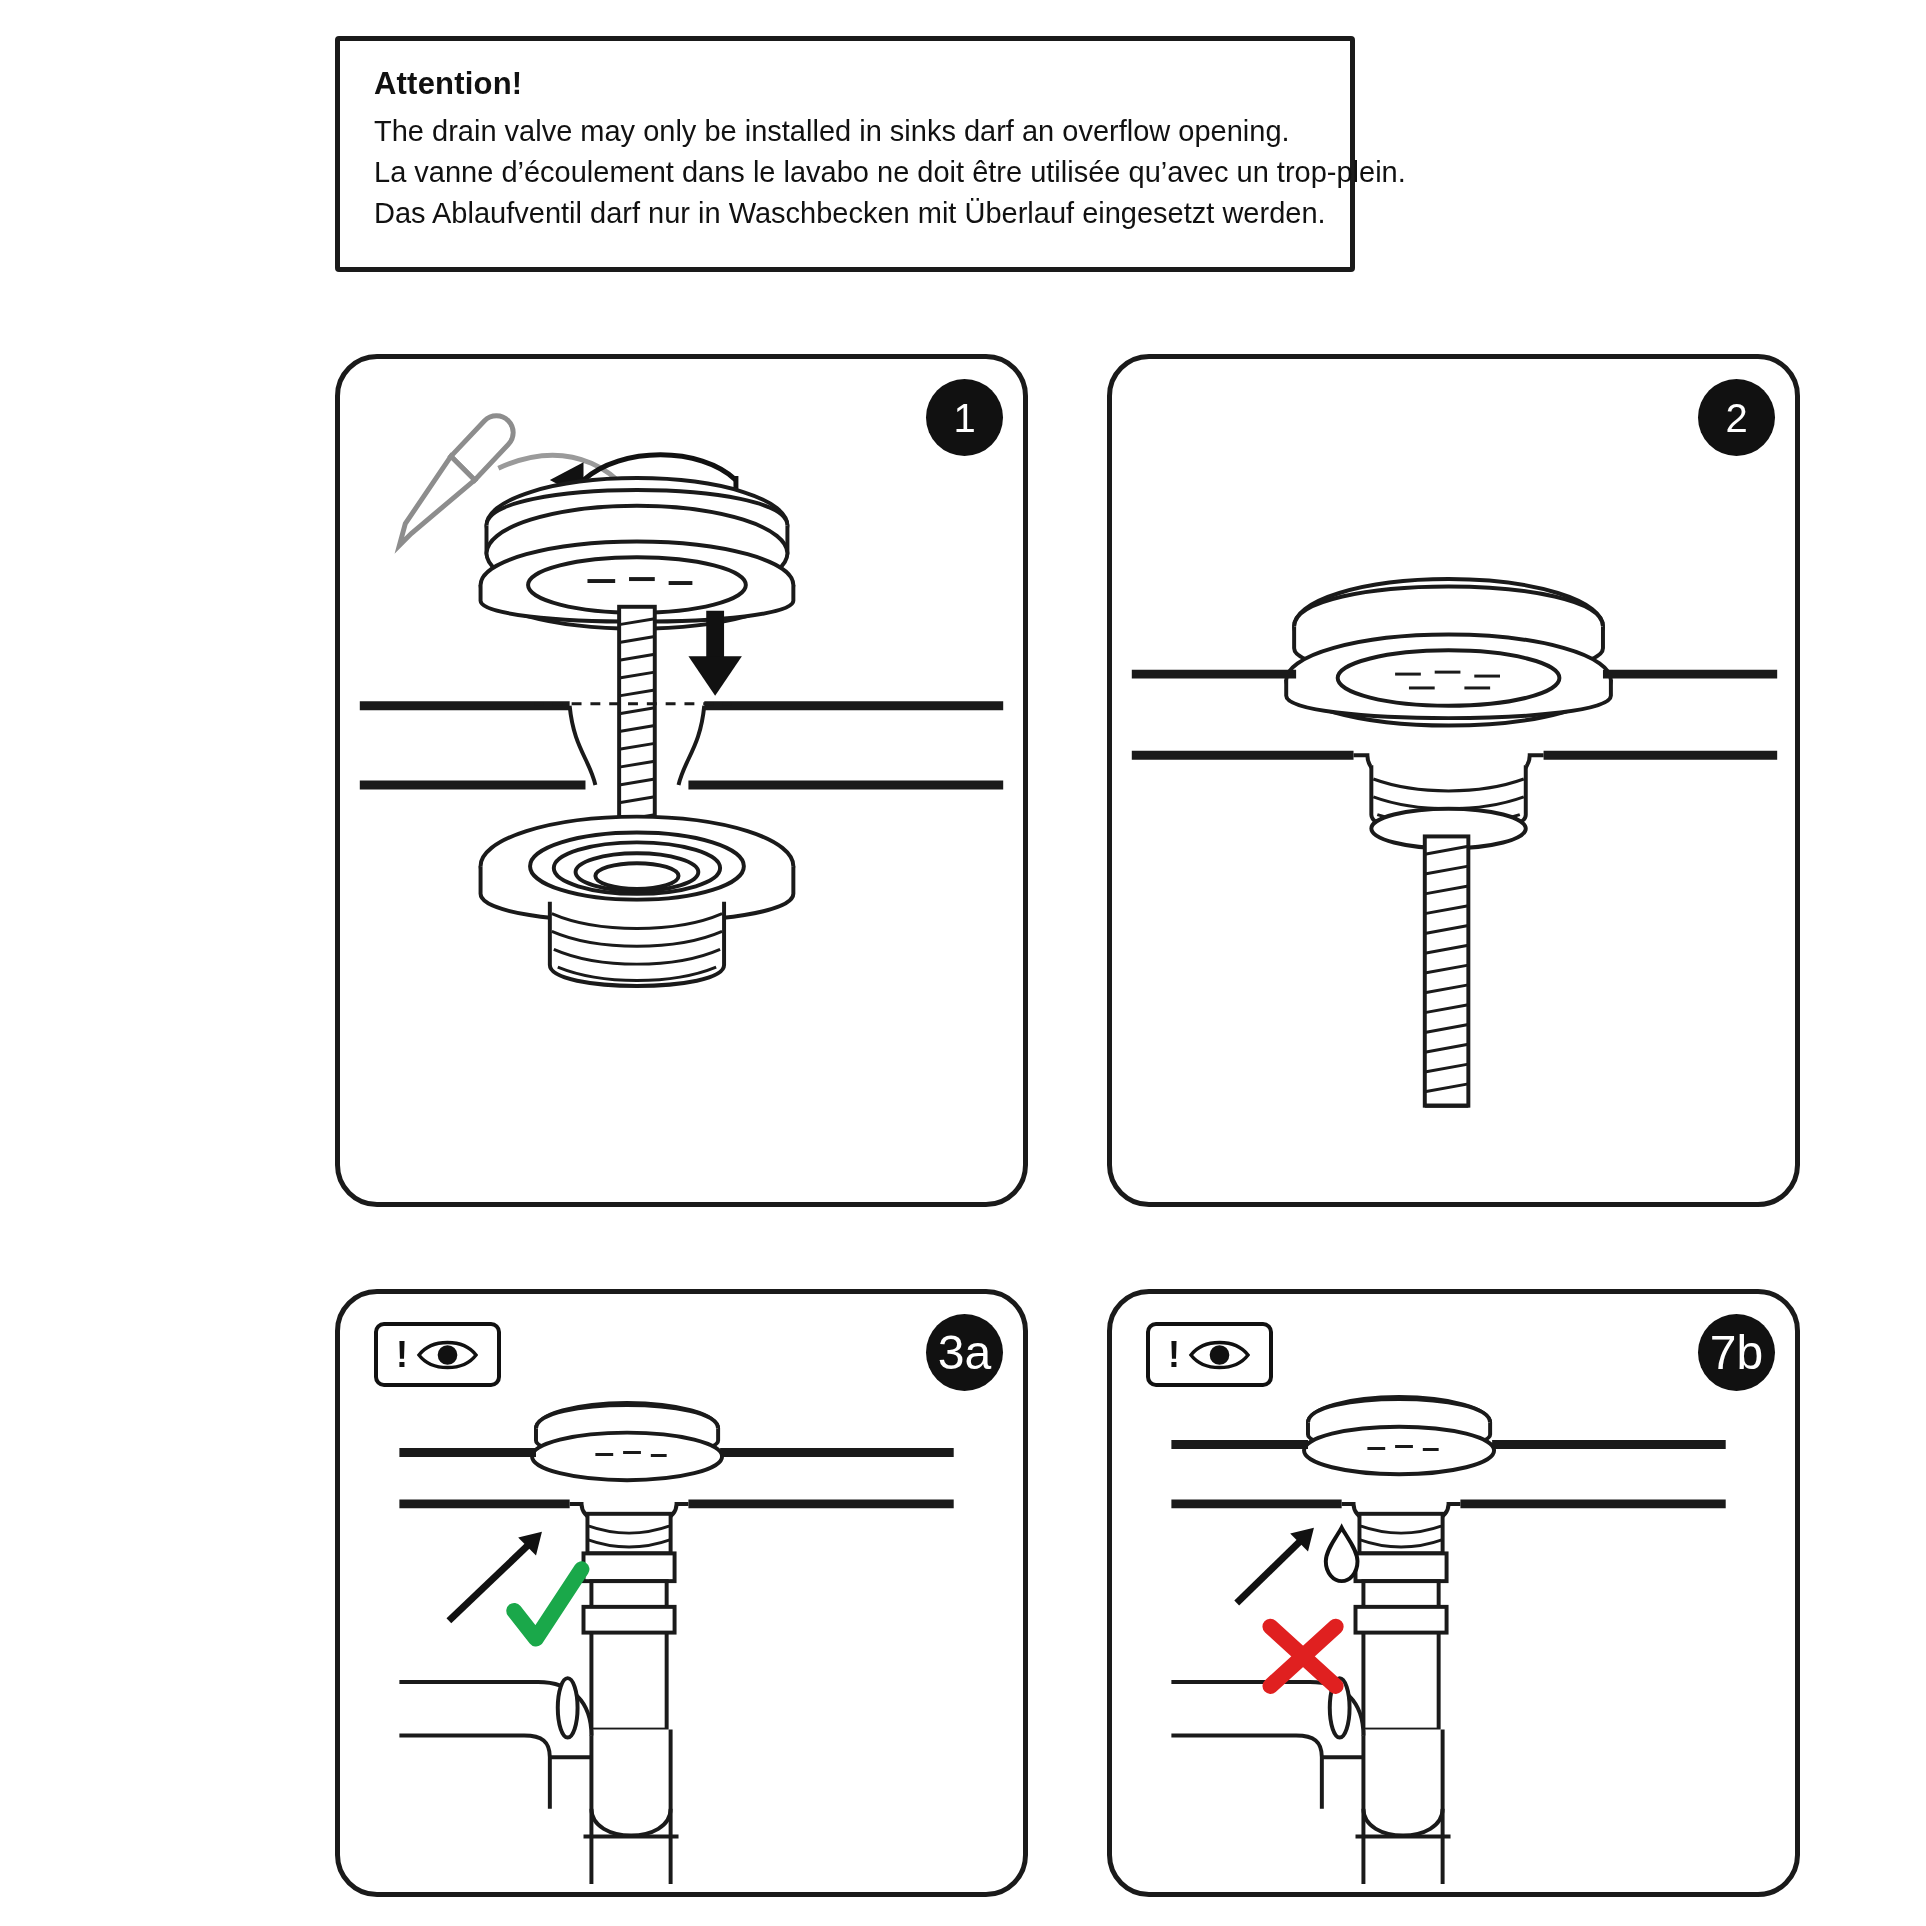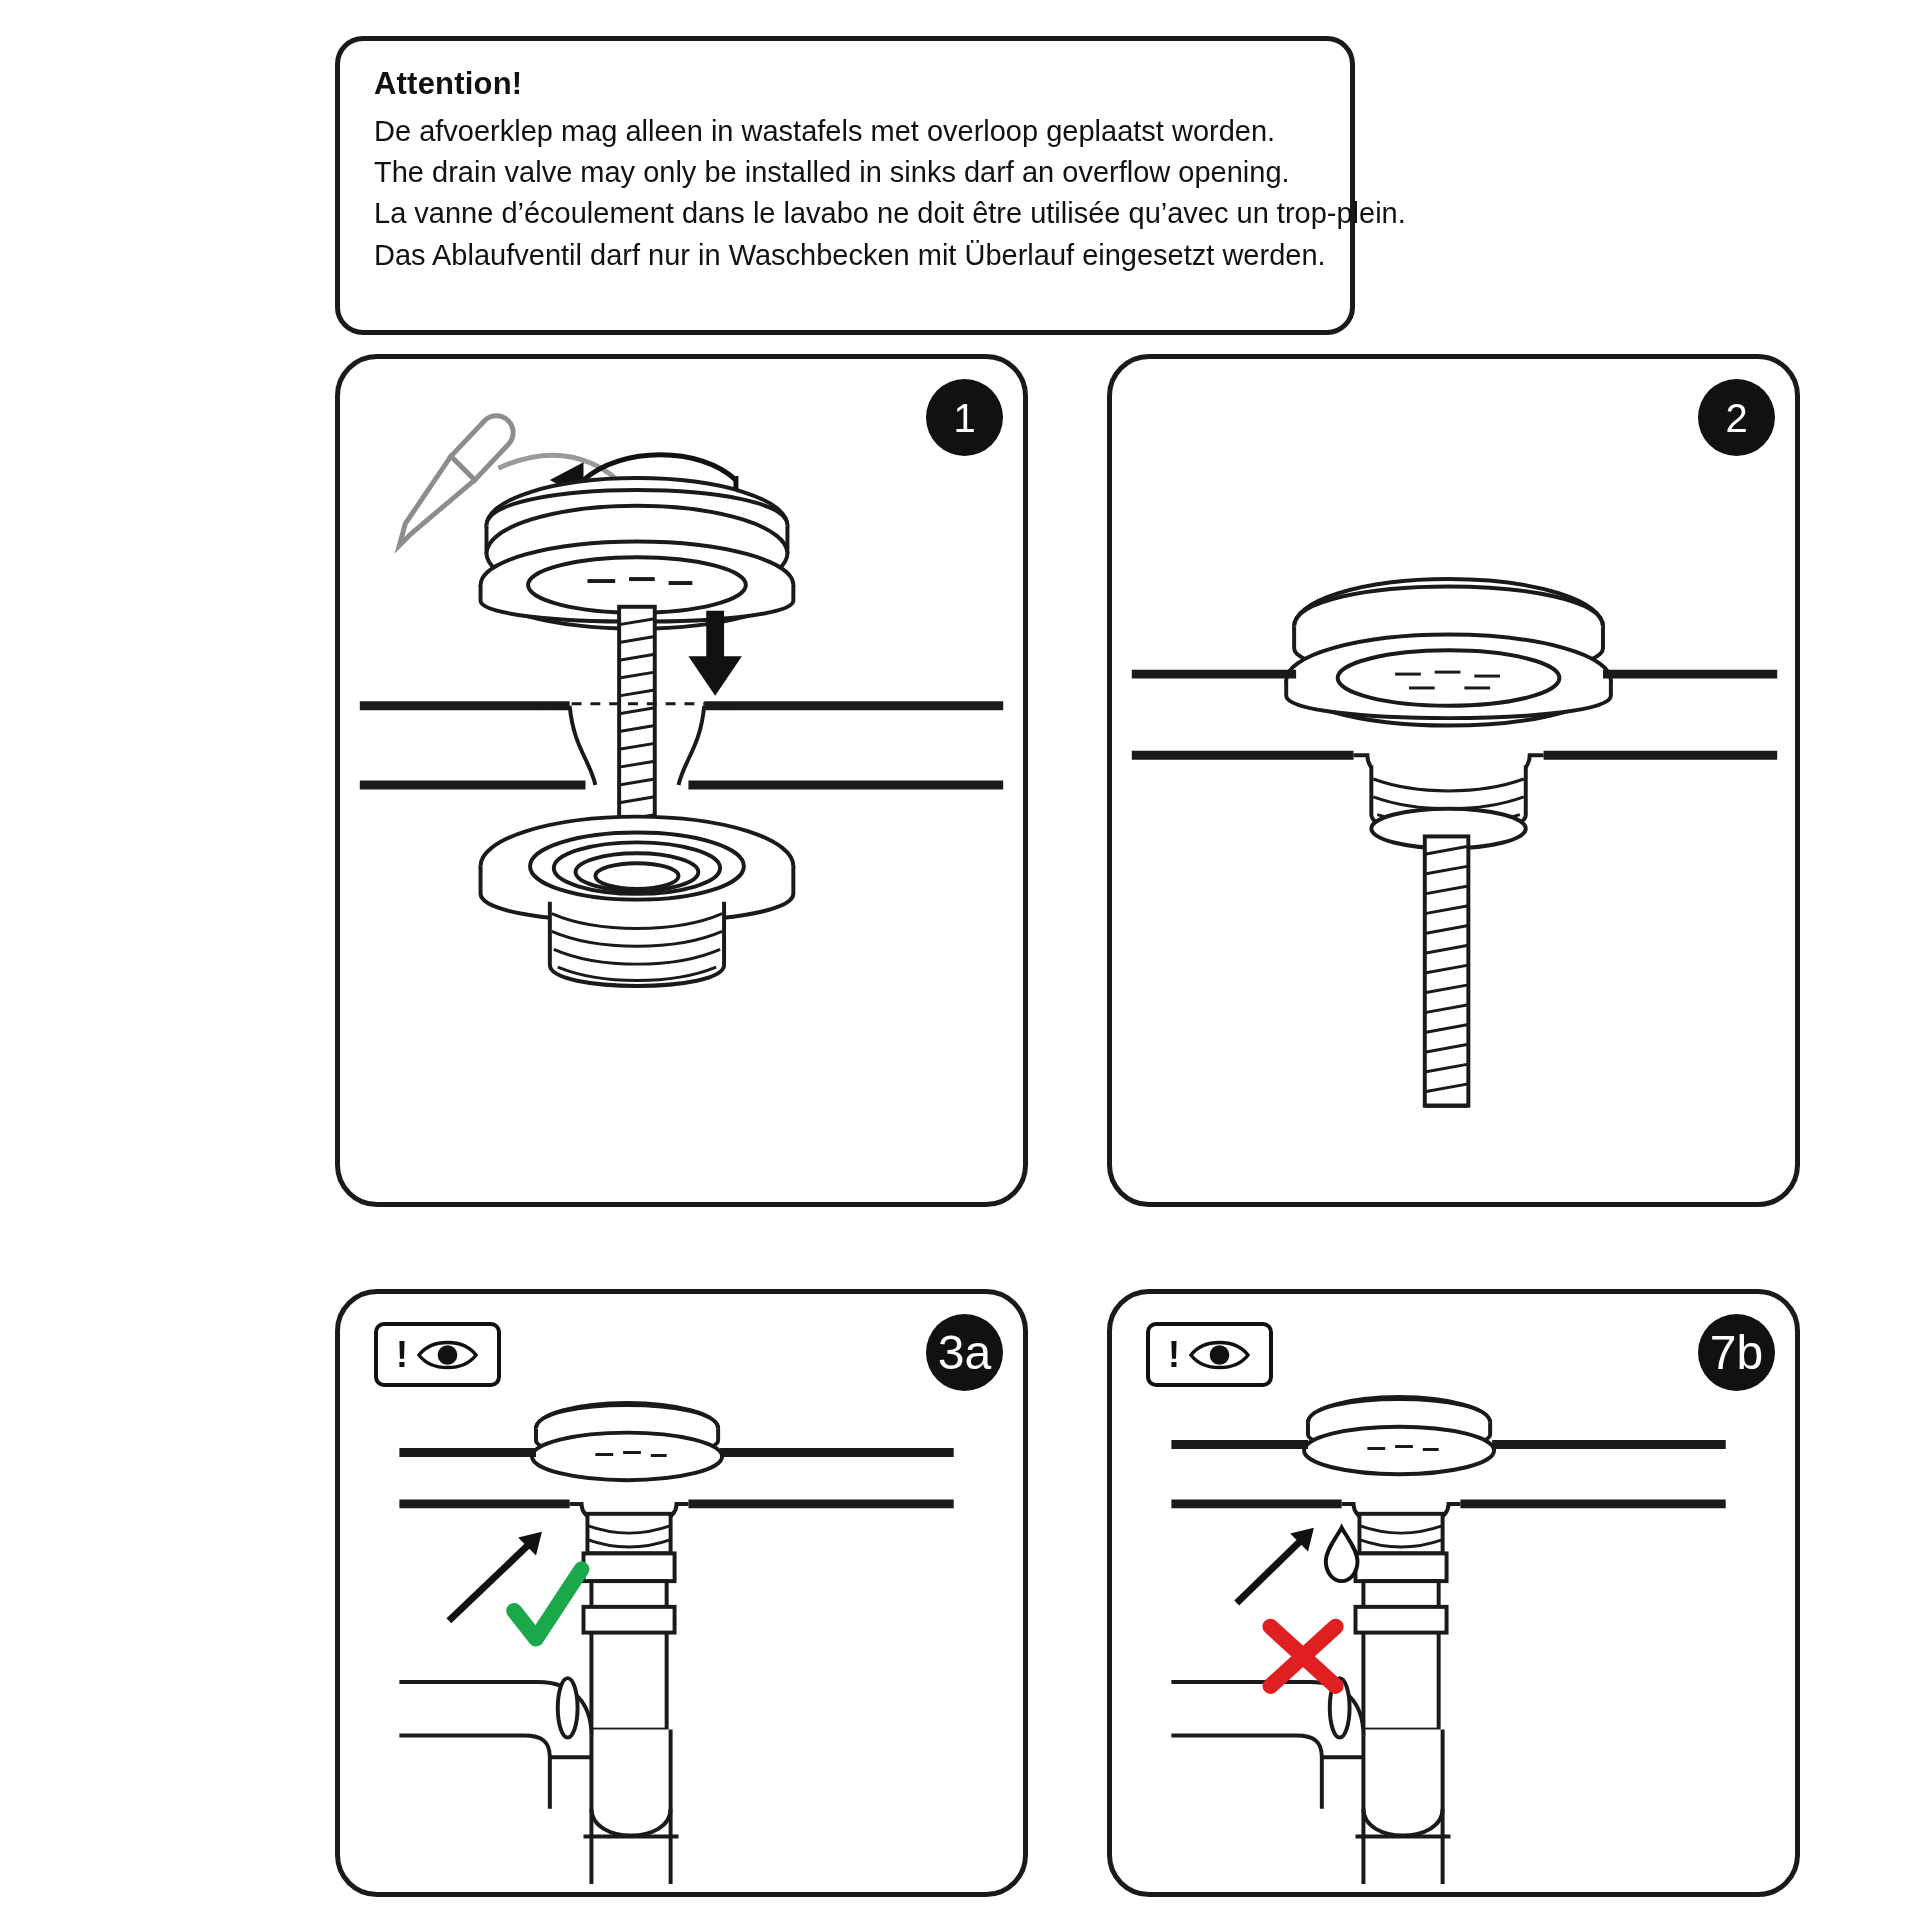--- a/index.html
+++ b/index.html
@@ -21,23 +21,23 @@
     width: 1927px;
     height: 1927px;
   }
 
   
   .attention-box {
     position: absolute;
     left: 335px;
     top: 36px;
     width: 1020px;
-    height: 299px;
+    height: 236px;
     border: 5px solid #1a1a1a;
-    border-radius: 28px;
+    border-radius: 4px;
     box-sizing: border-box;
     padding: 26px 34px 0 34px;
   }
   .attention-title {
     font-size: 31px;
     font-weight: bold;
     letter-spacing: 0.2px;
     margin: 0 0 10px 0;
     line-height: 1.1;
   }
@@ -101,21 +101,20 @@
   }
   .art { position: absolute; left: 0; top: 0; }
 </style>
 </head>
 <body>
 
 <div class="sheet">
 
   <div class="attention-box">
     <div class="attention-title">Attention!</div>
-    <div class="attention-line">De afvoerklep mag alleen in wastafels met overloop geplaatst worden.</div>
     <div class="attention-line">The drain valve may only be installed in sinks darf an overflow opening.</div>
     <div class="attention-line">La vanne d’écoulement dans le lavabo ne doit être utilisée qu’avec un trop-plein.</div>
     <div class="attention-line">Das Ablaufventil darf nur in Waschbecken mit Überlauf eingesetzt werden.</div>
   </div>
 
   <div class="panel" id="panel-1">
     <div class="step-badge">1</div>
 
     <svg class="art" width="683" height="844" viewBox="0 0 690 852">
       <g fill="none" stroke="#1a1a1a" stroke-width="4">

